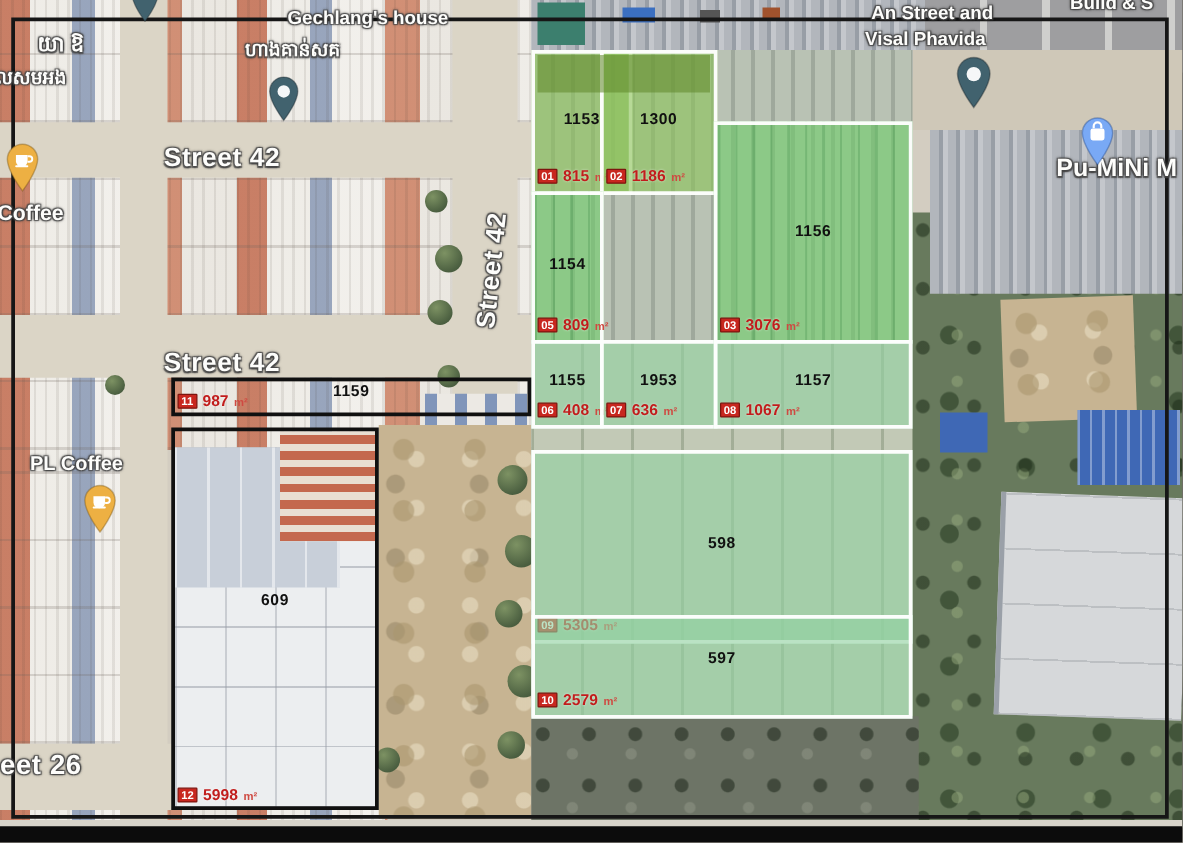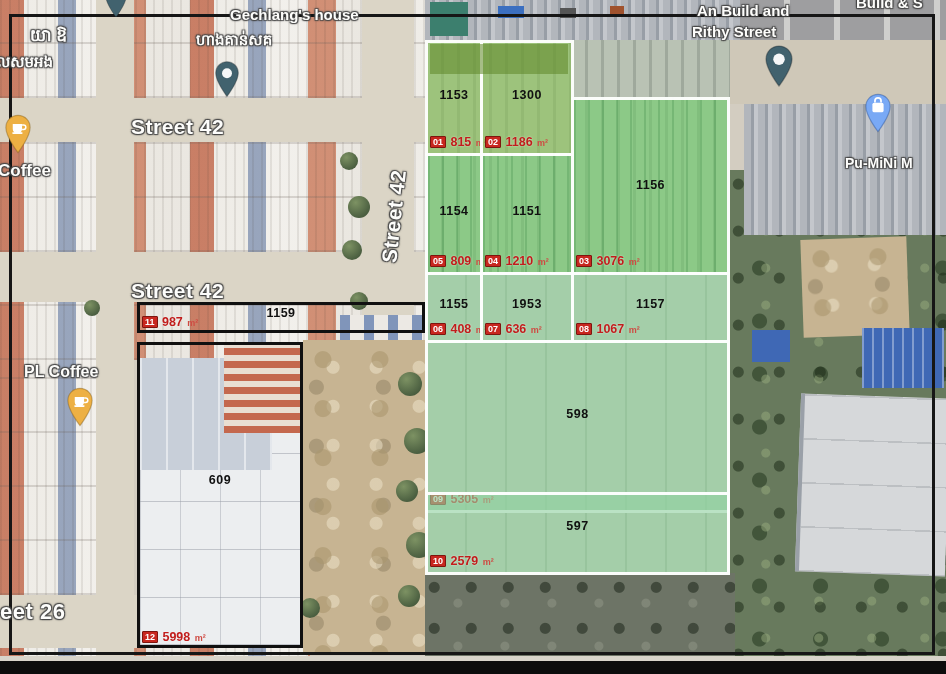--- a/index.html
+++ b/index.html
@@ -119,57 +119,53 @@
   <div class="tree" style="left:84px;top:300px;width:16px;height:16px"></div>
 
   <div class="abs" style="left:340px;top:315px;width:82px;height:25px;background-image:repeating-linear-gradient(90deg,#8095ba 0 10px,#ece9e4 10px 24px)"></div>
   <div class="abs" style="left:140px;top:358px;width:161px;height:288px;background:#eceef0;background-image:repeating-linear-gradient(0deg, rgba(150,155,165,0.5) 0 1.5px, rgba(0,0,0,0) 1.5px 48px),repeating-linear-gradient(90deg, rgba(150,155,165,0.4) 0 1.5px, rgba(0,0,0,0) 1.5px 40px)"></div>
   <div class="abs" style="left:140px;top:358px;width:132px;height:112px;background:#c8cfd9;background-image:repeating-linear-gradient(90deg, rgba(255,255,255,0.5) 0 2px, rgba(0,0,0,0) 2px 26px)"></div>
   <div class="abs" style="left:224px;top:345px;width:78px;height:88px;background-image:repeating-linear-gradient(0deg,#c4684e 0 7px,#e9ded2 7px 13px)"></div>
 
   <div class="abs" style="left:425px;top:40px;width:305px;height:232px;background:#b9c2b4;background-image:repeating-linear-gradient(90deg, rgba(120,130,120,0.4) 0 3px, rgba(0,0,0,0) 3px 16px)"></div>
   <div class="abs" style="left:425px;top:272px;width:305px;height:301px;background:#c2c9b6;background-image:repeating-linear-gradient(90deg, rgba(90,110,80,0.3) 0 2px, rgba(0,0,0,0) 2px 40px)"></div>
 
-  <div class="parcel fill-a" style="left:425px;top:40px;width:58px;height:116px">
+  <div class="parcel fill-a" style="left:425px;top:40px;width:81px;height:116px">
     <div class="pnum" style="top:45px">1153</div>
     <div class="plabel"><span class="tag">01</span> <span class="val">815</span> <span class="unit">m²</span></div>
   </div>
   <div class="parcel fill-a" style="left:480px;top:40px;width:94px;height:116px">
     <div class="pnum" style="top:45px">1300</div>
     <div class="plabel"><span class="tag">02</span> <span class="val">1186</span> <span class="unit">m²</span></div>
   </div>
   <div class="abs" style="left:430px;top:44px;width:138px;height:30px;background:rgba(95,135,40,0.55)"></div>
 
   <div class="parcel fill-b ridged" style="left:571px;top:97px;width:159px;height:178px">
     <div class="pnum" style="top:78px">1156</div>
     <div class="plabel"><span class="tag">03</span> <span class="val">3076</span> <span class="unit">m²</span></div>
   </div>
   <div class="parcel fill-b ridged" style="left:425px;top:153px;width:58px;height:122px">
     <div class="pnum" style="top:48px">1154</div>
     <div class="plabel"><span class="tag">05</span> <span class="val">809</span> <span class="unit">m²</span></div>
   </div>
-  <div class="parcel fill-b ridged" style="left:480px;top:153px;width:94px;height:122px">
-    <div class="pnum" style="top:48px">1151</div>
-    <div class="plabel"><span class="tag">04</span> <span class="val">1210</span> <span class="unit">m²</span></div>
-  </div>
 
   <div class="parcel fill-c" style="left:425px;top:272px;width:58px;height:71px">
     <div class="pnum" style="top:22px">1155</div>
     <div class="plabel"><span class="tag">06</span> <span class="val">408</span> <span class="unit">m²</span></div>
   </div>
   <div class="parcel fill-c" style="left:480px;top:272px;width:94px;height:71px">
     <div class="pnum" style="top:22px">1953</div>
     <div class="plabel"><span class="tag">07</span> <span class="val">636</span> <span class="unit">m²</span></div>
   </div>
   <div class="parcel fill-c" style="left:571px;top:272px;width:159px;height:71px">
     <div class="pnum" style="top:22px">1157</div>
     <div class="plabel"><span class="tag">08</span> <span class="val">1067</span> <span class="unit">m²</span></div>
   </div>
 
-  <div class="parcel fill-c" style="left:425px;top:340px;width:305px;height:173px">
+  <div class="parcel fill-c" style="left:425px;top:360px;width:305px;height:155px">
     <div class="pnum" style="top:64px">598</div>
     <div class="plabel"><span class="tag">09</span> <span class="val">5305</span> <span class="unit">m²</span></div>
   </div>
   <div class="parcel fill-c" style="left:425px;top:492px;width:305px;height:83px">
     <div class="pnum" style="top:24px">597</div>
     <div class="plabel"><span class="tag">10</span> <span class="val">2579</span> <span class="unit">m²</span></div>
   </div>
 
   <div class="blackbox" style="left:137px;top:302px;width:288px;height:31px">
     <div class="pnum" style="top:1px">1159</div>
@@ -188,23 +184,23 @@
   <div class="gm poi" style="left:230px;top:6px">Gechlang's house</div>
   <div class="gm poi" style="left:196px;top:30px">ហាងគាន់សគ</div>
   <div class="gm poi" style="left:30px;top:24px;font-size:17px">យា ឱ</div>
   <div class="gm poi" style="left:-4px;top:52px">លសមអង</div>
   <div class="gm street" style="left:131px;top:115px">Street 42</div>
   <div class="gm street" style="left:131px;top:279px">Street 42</div>
   <div class="gm street" style="left:340px;top:196px;width:110px;transform:rotate(-84deg)">Street 42</div>
   <div class="gm street" style="left:0;top:599px;font-size:22px">eet 26</div>
   <div class="gm poi" style="left:-2px;top:161px;font-size:17px">Coffee</div>
   <div class="gm poi" style="left:24px;top:363px;font-size:16px">PL Coffee</div>
-  <div class="gm poi" style="left:697px;top:2px">An Build and</div>
-  <div class="gm poi" style="left:692px;top:23px">Rithy Street</div>
-  <div class="gm poi" style="left:845px;top:155px;font-size:14px">Pu-MiNi M</div>
+  <div class="gm poi" style="left:697px;top:2px">An Street and</div>
+  <div class="gm poi" style="left:692px;top:23px">Visal Phavida</div>
+  <div class="gm poi" style="left:845px;top:124px;font-size:20px">Pu-MiNi M</div>
   <div class="gm poi" style="left:856px;top:-6px">Build &amp; S</div>
 
   <svg class="pin" style="left:214px;top:60px" width="26" height="38" viewBox="0 0 24 34">
     <path d="M12 1C6.2 1 1.6 5.7 1.6 11.4 1.6 19.6 12 33 12 33s10.4-13.4 10.4-21.6C22.4 5.7 17.8 1 12 1z" fill="#41626e" stroke="rgba(30,40,45,0.4)"></path>
     <circle cx="12" cy="11.6" r="4.6" fill="#fff" opacity="0.95"></circle>
   </svg>
   <svg class="pin" style="left:764px;top:44px" width="30" height="44" viewBox="0 0 24 34">
     <path d="M12 1C6.2 1 1.6 5.7 1.6 11.4 1.6 19.6 12 33 12 33s10.4-13.4 10.4-21.6C22.4 5.7 17.8 1 12 1z" fill="#41626e" stroke="rgba(30,40,45,0.4)"></path>
     <circle cx="12" cy="11.6" r="4.6" fill="#fff" opacity="0.95"></circle>
   </svg>

